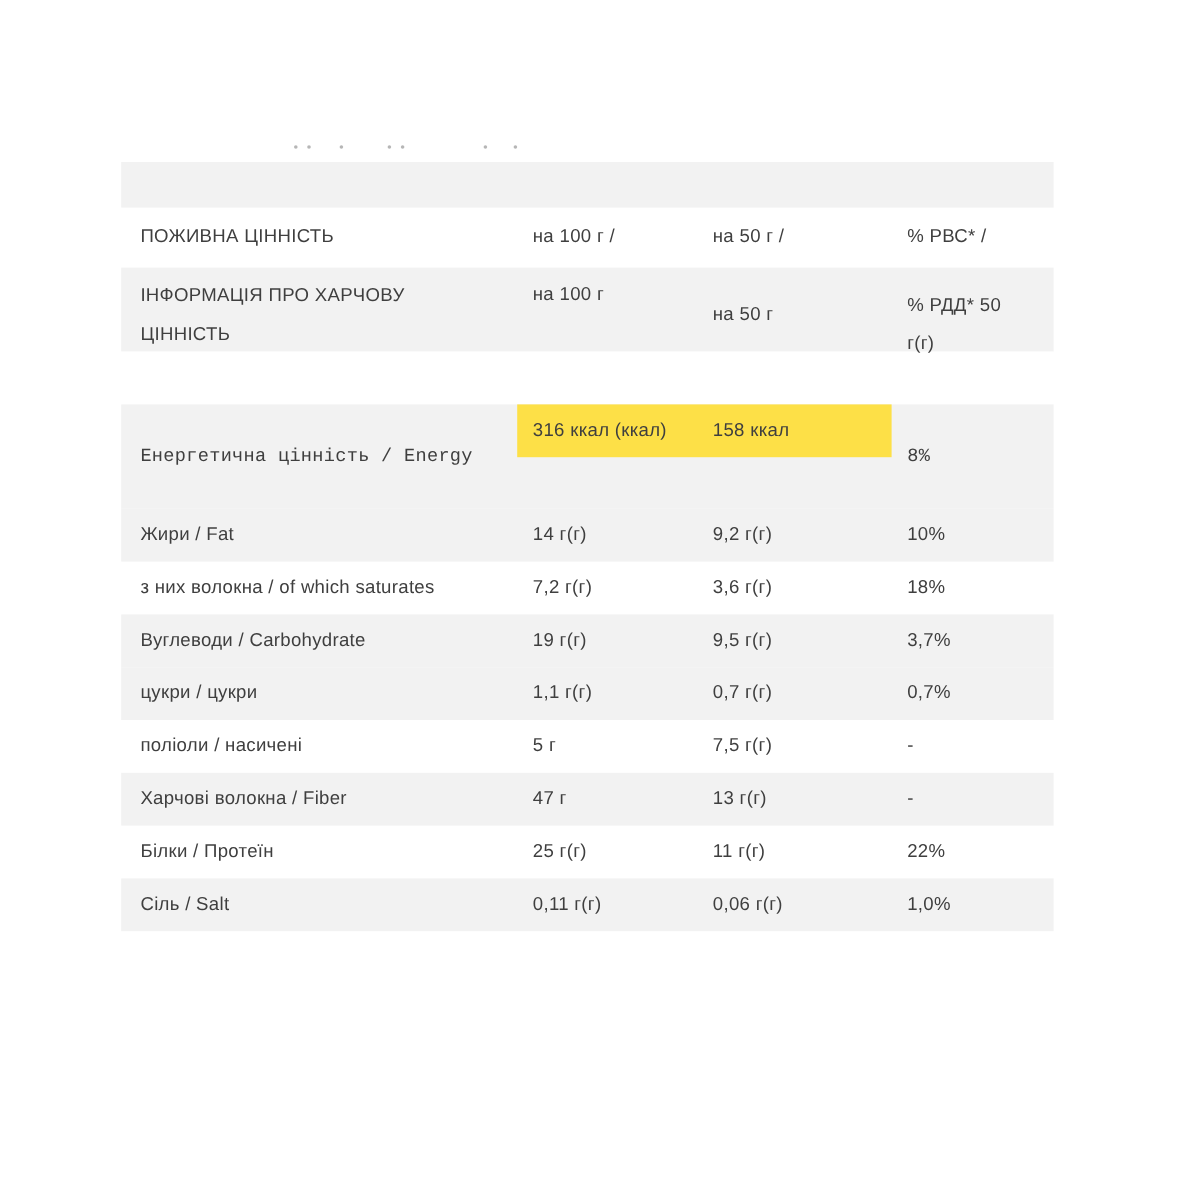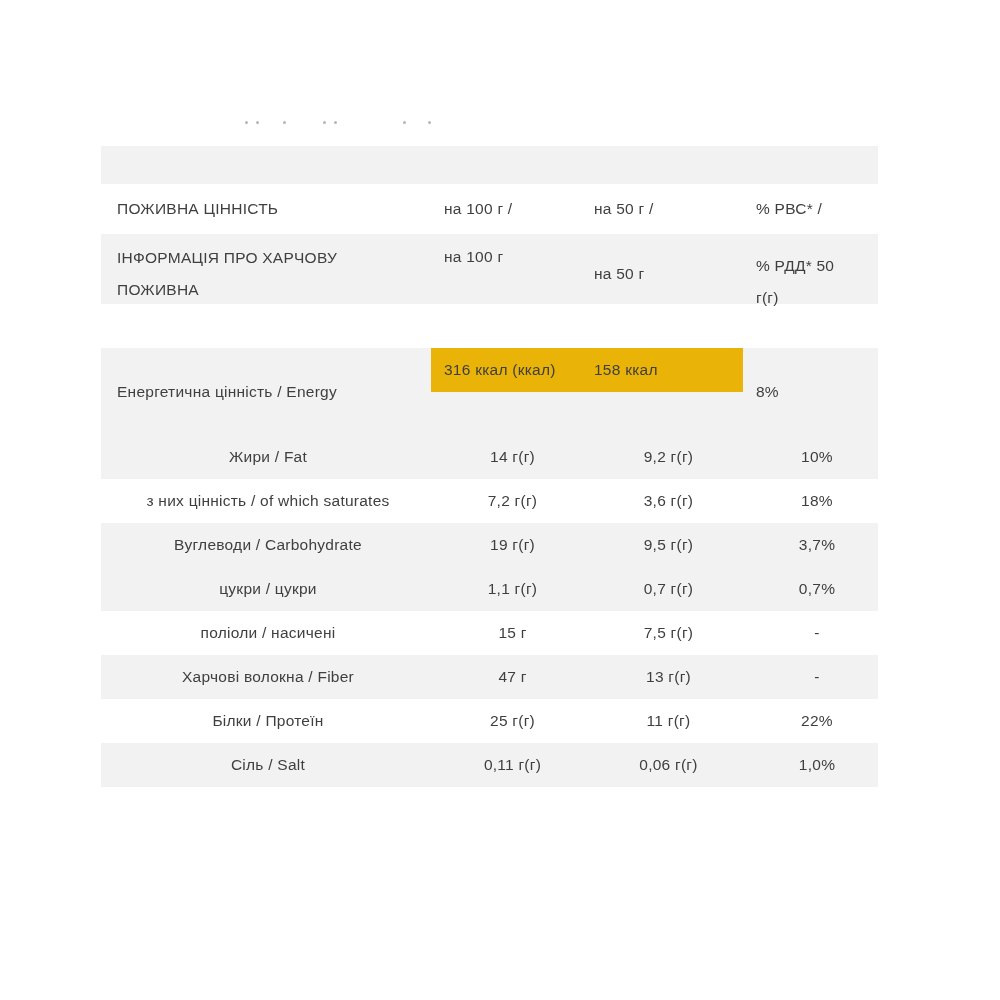--- a/index.html
+++ b/index.html
@@ -13,21 +13,21 @@
   }
   .artifact-dot {
     position:absolute;
     width:3px; height:3px;
     background:#8f8f8f;
     border-radius:50%;
     opacity:.65;
   }
   .ntable {
     position:absolute;
-    left:101px; top:146px;
+    left:101px; top:135px;
     width:777px;
     font-size:15.5px;
     letter-spacing:.25px;
     line-height:1.25;
   }
   .row {
     display:grid;
     grid-template-columns:330px 150px 162px 135px;
     align-items:center;
   }
@@ -40,30 +40,30 @@
   .hdr2 .label { max-width:260px; line-height:32px; }
   .hdr2 .c100 { align-self:start; padding-top:13px; }
   .hdr2 .cpct { max-width:118px; line-height:32px;margin-top:16px; }
   .spacer { height:44px; background:#ffffff; }
   .energy {
     height:87px;
     display:grid;
     grid-template-columns:330px 312px 135px;
     align-items:stretch;
   }
-  .energy .label, .energy .cpct { display:flex; align-items:center; }
+  .energy .label, .energy .cpct { display:flex; align-items:center;font-family:Liberation Mono, monospace; }
   .eline {
     height:43.5px;
     display:grid;
     grid-template-columns:150px 162px;
     align-items:center;
   }
   .eline > span { padding-left:13px; }
-  .eline.white-inset { background:#eab308; }
-  .data-row { height:44px;text-align:center; }
+  .eline.white-inset { background:#fde047; }
+  .data-row { height:44px; }
 </style>
 </head>
 <body>
 
 <div id="artifact-layer">
     <span class="artifact-dot" style="left: 245px; top: 121px;"></span>
     <span class="artifact-dot" style="left: 256px; top: 121px;"></span>
     <span class="artifact-dot" style="left: 283px; top: 121px;"></span>
     <span class="artifact-dot" style="left: 323px; top: 121px;"></span>
     <span class="artifact-dot" style="left: 334px; top: 121px;"></span>
@@ -76,21 +76,21 @@
   <div class="row strip shade"></div>
 
   <div class="row hdr1">
     <div class="cell label">ПОЖИВНА ЦІННІСТЬ</div>
     <div class="cell">на 100 г /</div>
     <div class="cell">на 50 г /</div>
     <div class="cell">% РВС* /</div>
   </div>
 
   <div class="row hdr2 shade">
-    <div class="cell label">ІНФОРМАЦІЯ ПРО ХАРЧОВУ ПОЖИВНА</div>
+    <div class="cell label">ІНФОРМАЦІЯ ПРО ХАРЧОВУ ЦІННІСТЬ</div>
     <div class="cell c100">на 100 г</div>
     <div class="cell">на 50 г</div>
     <div class="cell cpct">% РДД* 50 г(г)</div>
   </div>
 
   <div class="spacer"></div>
 
   <div class="energy shade">
     <div class="cell label">Енергетична цінність / Energy</div>
     <div class="midcell">
@@ -103,40 +103,40 @@
   </div>
 
   <div id="rows">
       <div class="row data-row shade">
         <div class="cell label">Жири / Fat</div>
         <div class="cell">14 г(г)</div>
         <div class="cell">9,2 г(г)</div>
         <div class="cell">10%</div>
       </div>
       <div class="row data-row">
-        <div class="cell label">з них цінність / of which saturates</div>
+        <div class="cell label">з них волокна / of which saturates</div>
         <div class="cell">7,2 г(г)</div>
         <div class="cell">3,6 г(г)</div>
         <div class="cell">18%</div>
       </div>
       <div class="row data-row shade">
         <div class="cell label">Вуглеводи / Carbohydrate</div>
         <div class="cell">19 г(г)</div>
         <div class="cell">9,5 г(г)</div>
         <div class="cell">3,7%</div>
       </div>
       <div class="row data-row shade">
         <div class="cell label">цукри / цукри</div>
         <div class="cell">1,1 г(г)</div>
         <div class="cell">0,7 г(г)</div>
         <div class="cell">0,7%</div>
       </div>
       <div class="row data-row">
         <div class="cell label">поліоли / насичені</div>
-        <div class="cell">15 г</div>
+        <div class="cell">5 г</div>
         <div class="cell">7,5 г(г)</div>
         <div class="cell">-</div>
       </div>
       <div class="row data-row shade">
         <div class="cell label">Харчові волокна / Fiber</div>
         <div class="cell">47 г</div>
         <div class="cell">13 г(г)</div>
         <div class="cell">-</div>
       </div>
       <div class="row data-row">

